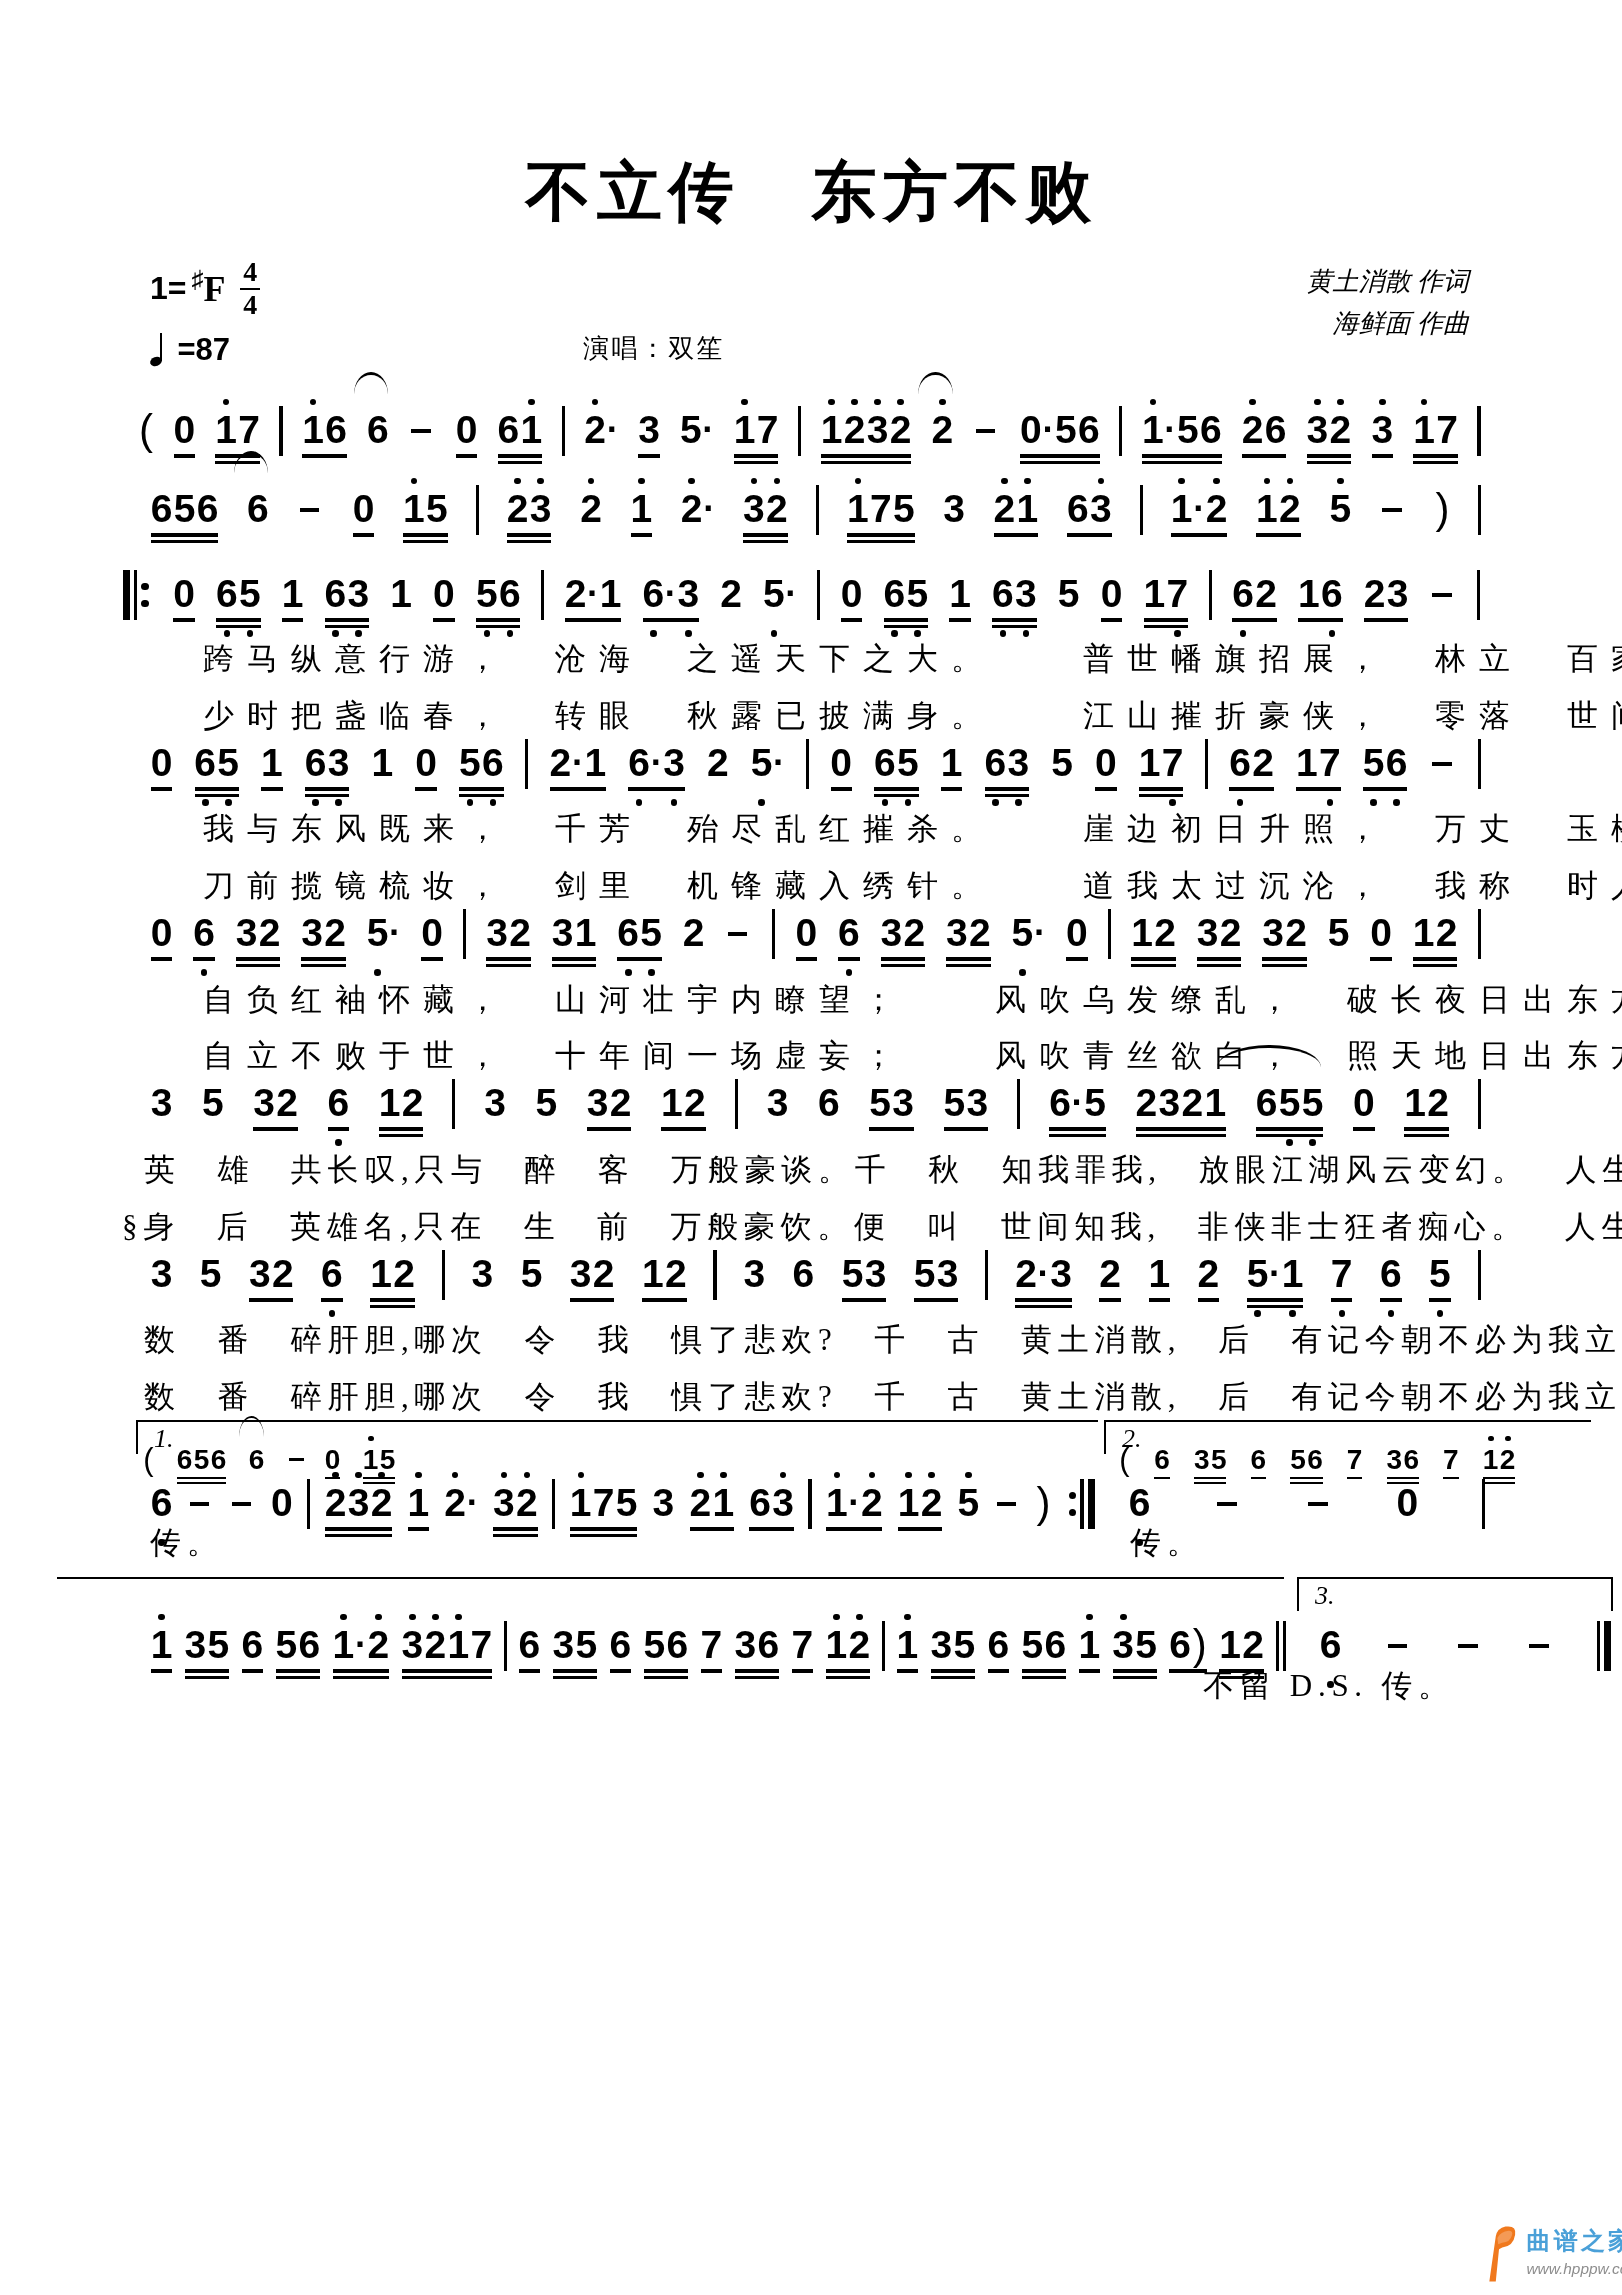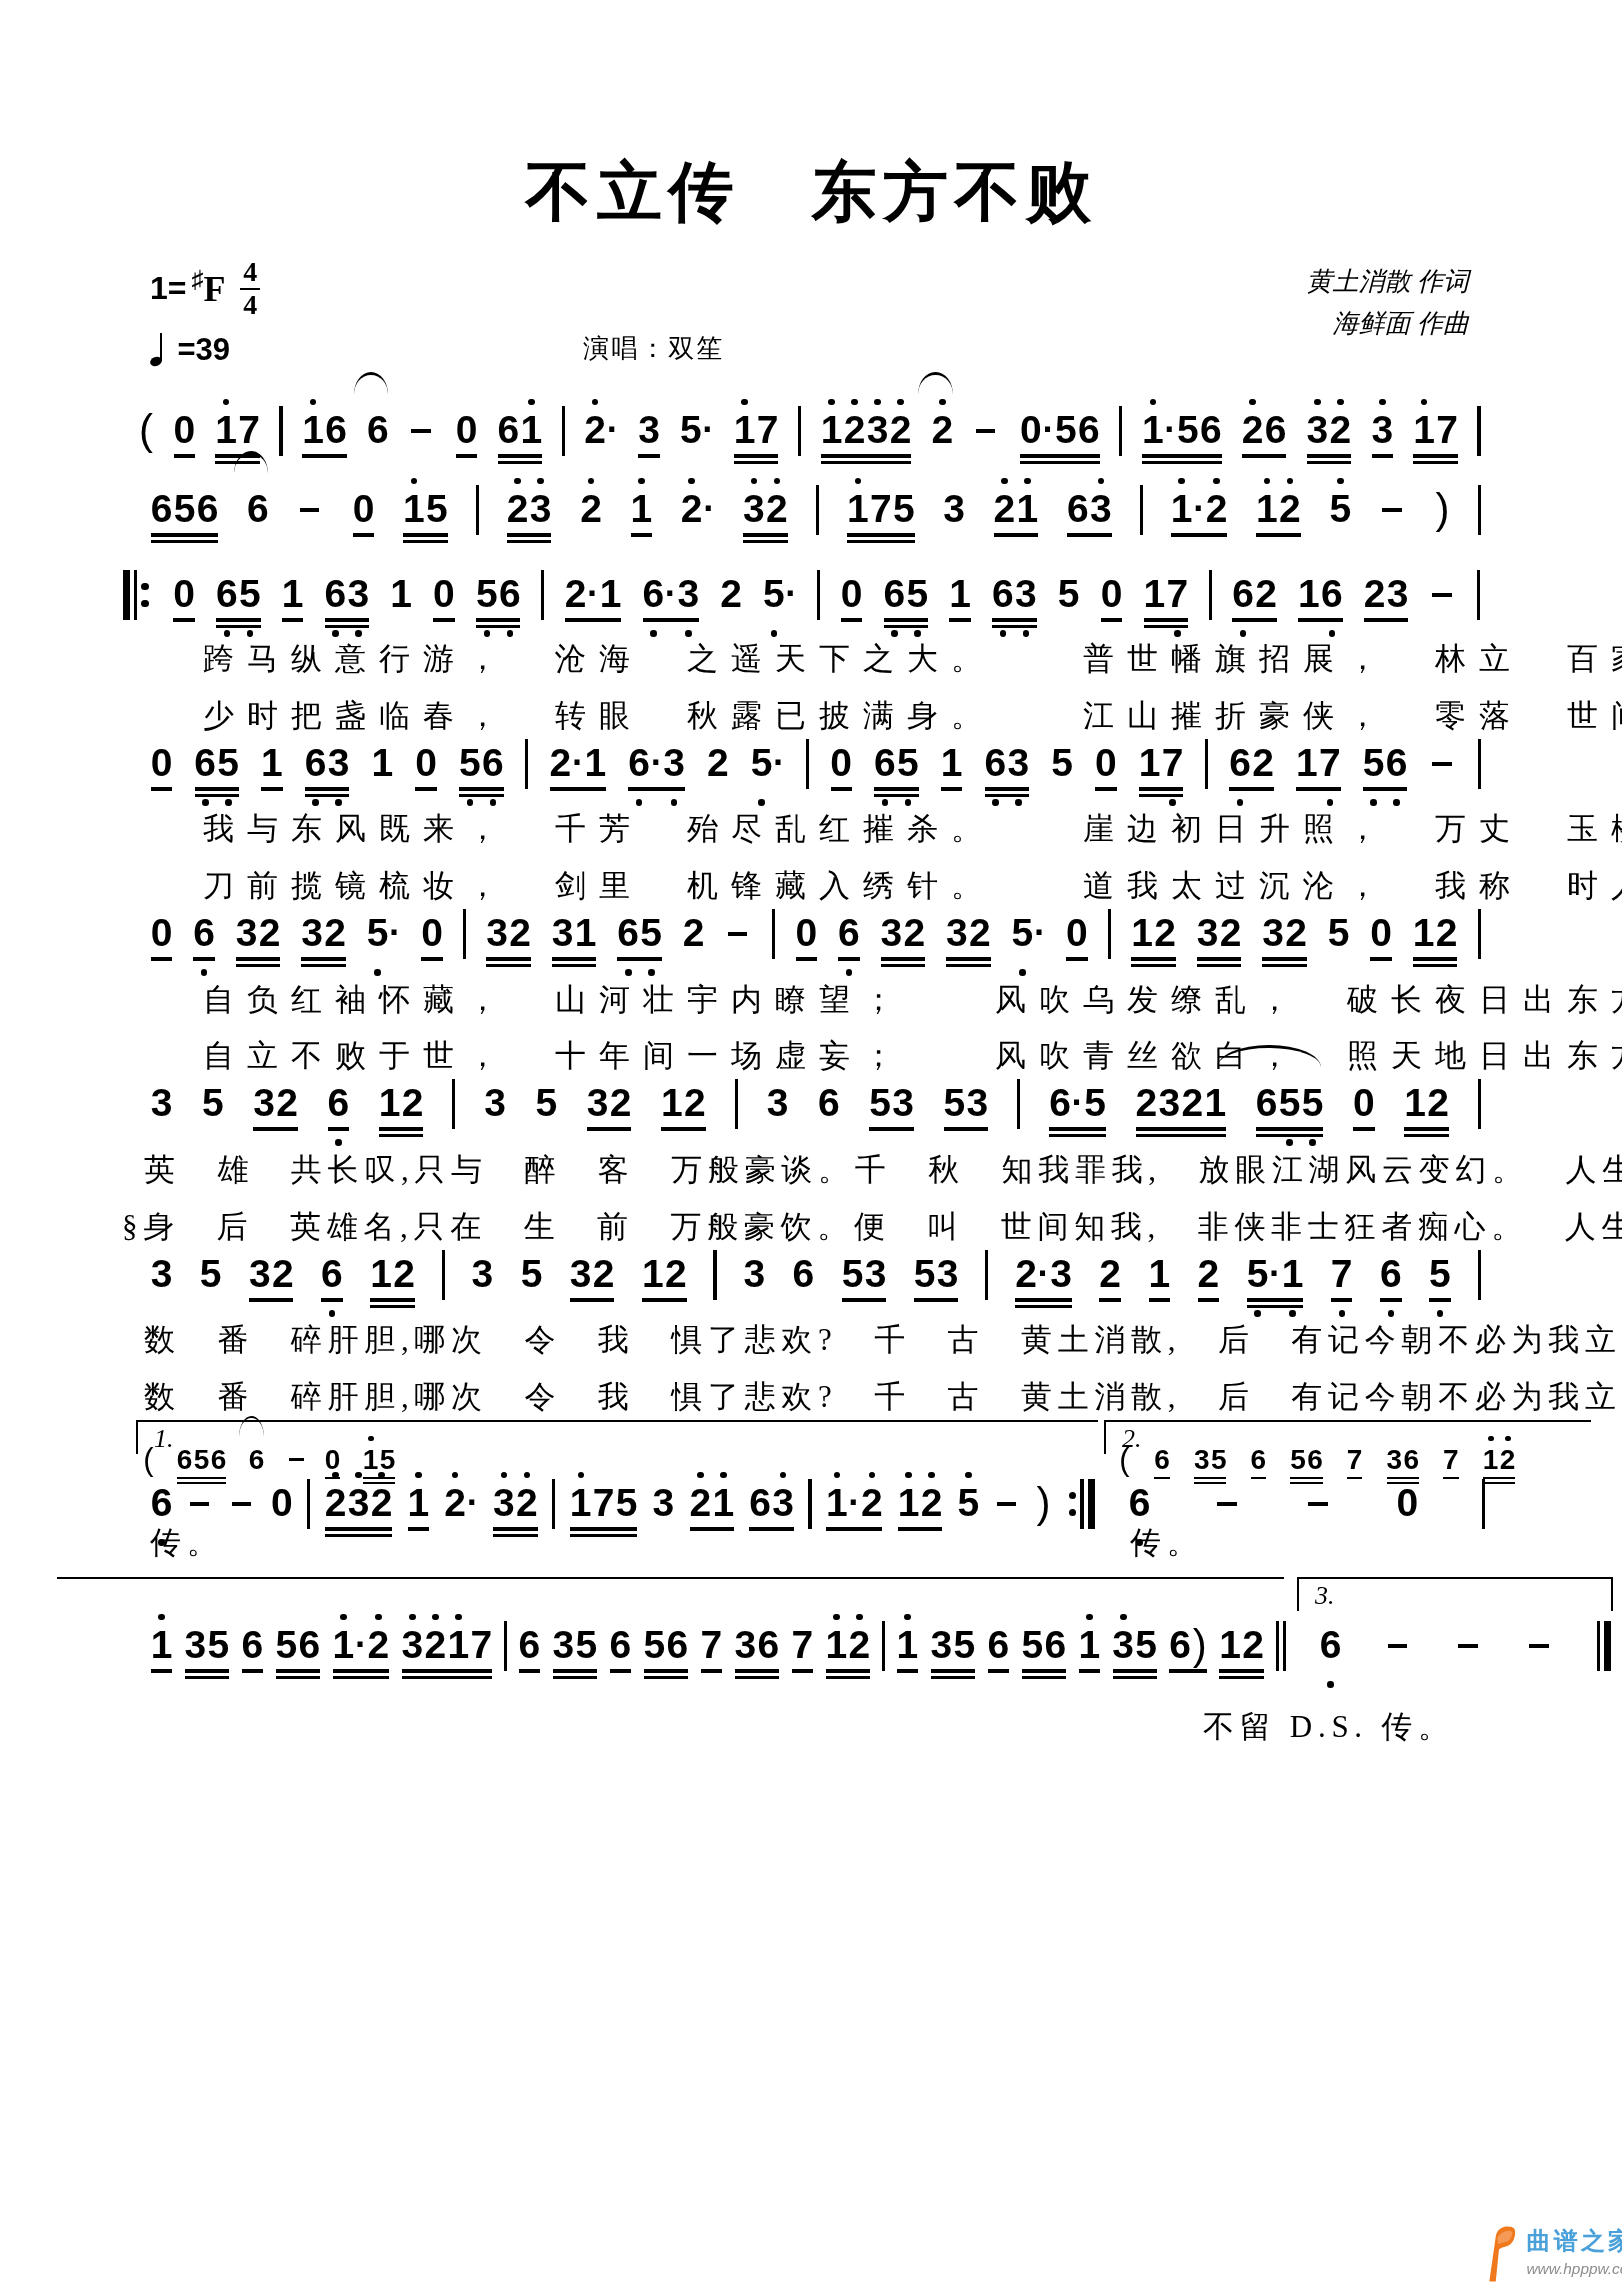--- a/index.html
+++ b/index.html
@@ -95,21 +95,21 @@
         <span class="num">4</span>
         <span class="den">4</span>
       </span>
     </div>
     <div class="temporow">
       <span class="qnote">
           <i class="head"></i>
           <i class="stem"></i>
         </span>
       <span>=</span>
-      <span>39</span>
+      <span>87</span>
     </div>
   </div>
 
   <div class="singer">演唱：双笙</div>
   <div class="credits">
     <div>黄土消散 作词</div>
     <div>海鲜面 作曲</div>
   </div>
 
   <div class="mrow" style="left:138px;top:396px;width:1343px;">
@@ -1714,21 +1714,21 @@
             <i></i>
           </span>
         </span>
       </span>
       <span class="bgrp">
         <i class="thin"></i>
         <i class="gap"></i>
         <i class="thick"></i>
       </span>
     </div>
-  <div class="lyric lyr-tight" style="left:1203px;top:1665px;margin-top:41px;">不留 D.S. 传。</div>
+  <div class="lyric lyr-tight" style="left:1203px;top:1665px;">不留 D.S. 传。</div>
 
   <div class="wm">
     <svg class="wm-logo" viewBox="0 0 52 72">
       <path id="wm-logo-path" d="M14 70 L22 14 Q24 4 34 2 Q48 0 46 12 Q44 26 30 28 L26 30 L22 70 Z" fill="#f0791e"></path>
       <path d="M24 16 Q28 8 38 7 Q44 7 42 13 Q40 21 30 22 L25 24 Z" fill="#ffffff" opacity="0.25"></path>
     </svg>
     <div class="wm-text">
       <div class="wm-name" style="color: rgb(74, 160, 216);">曲谱之家</div>
       <div class="wm-url" style="color: rgb(141, 141, 141);">www.hpppw.com</div>
     </div>

